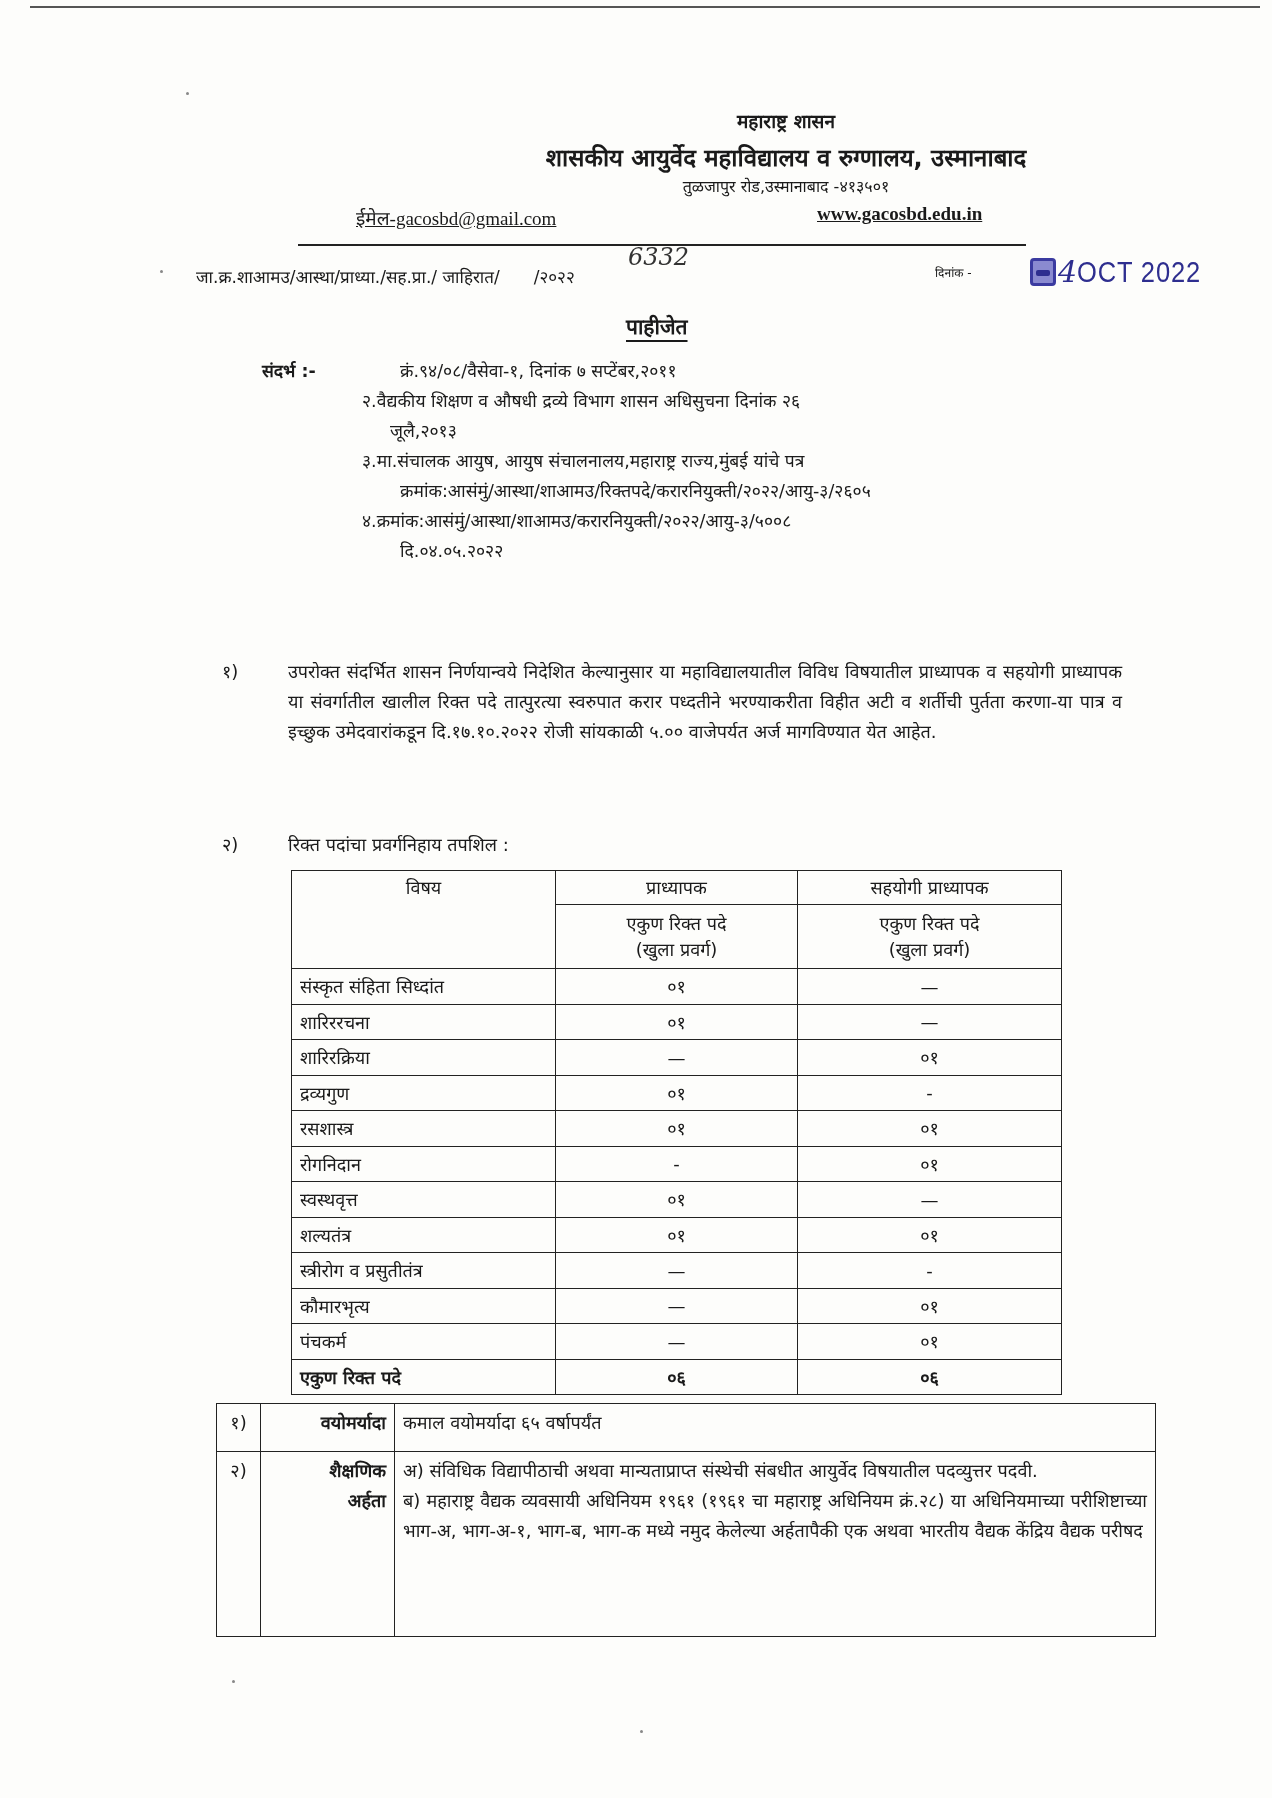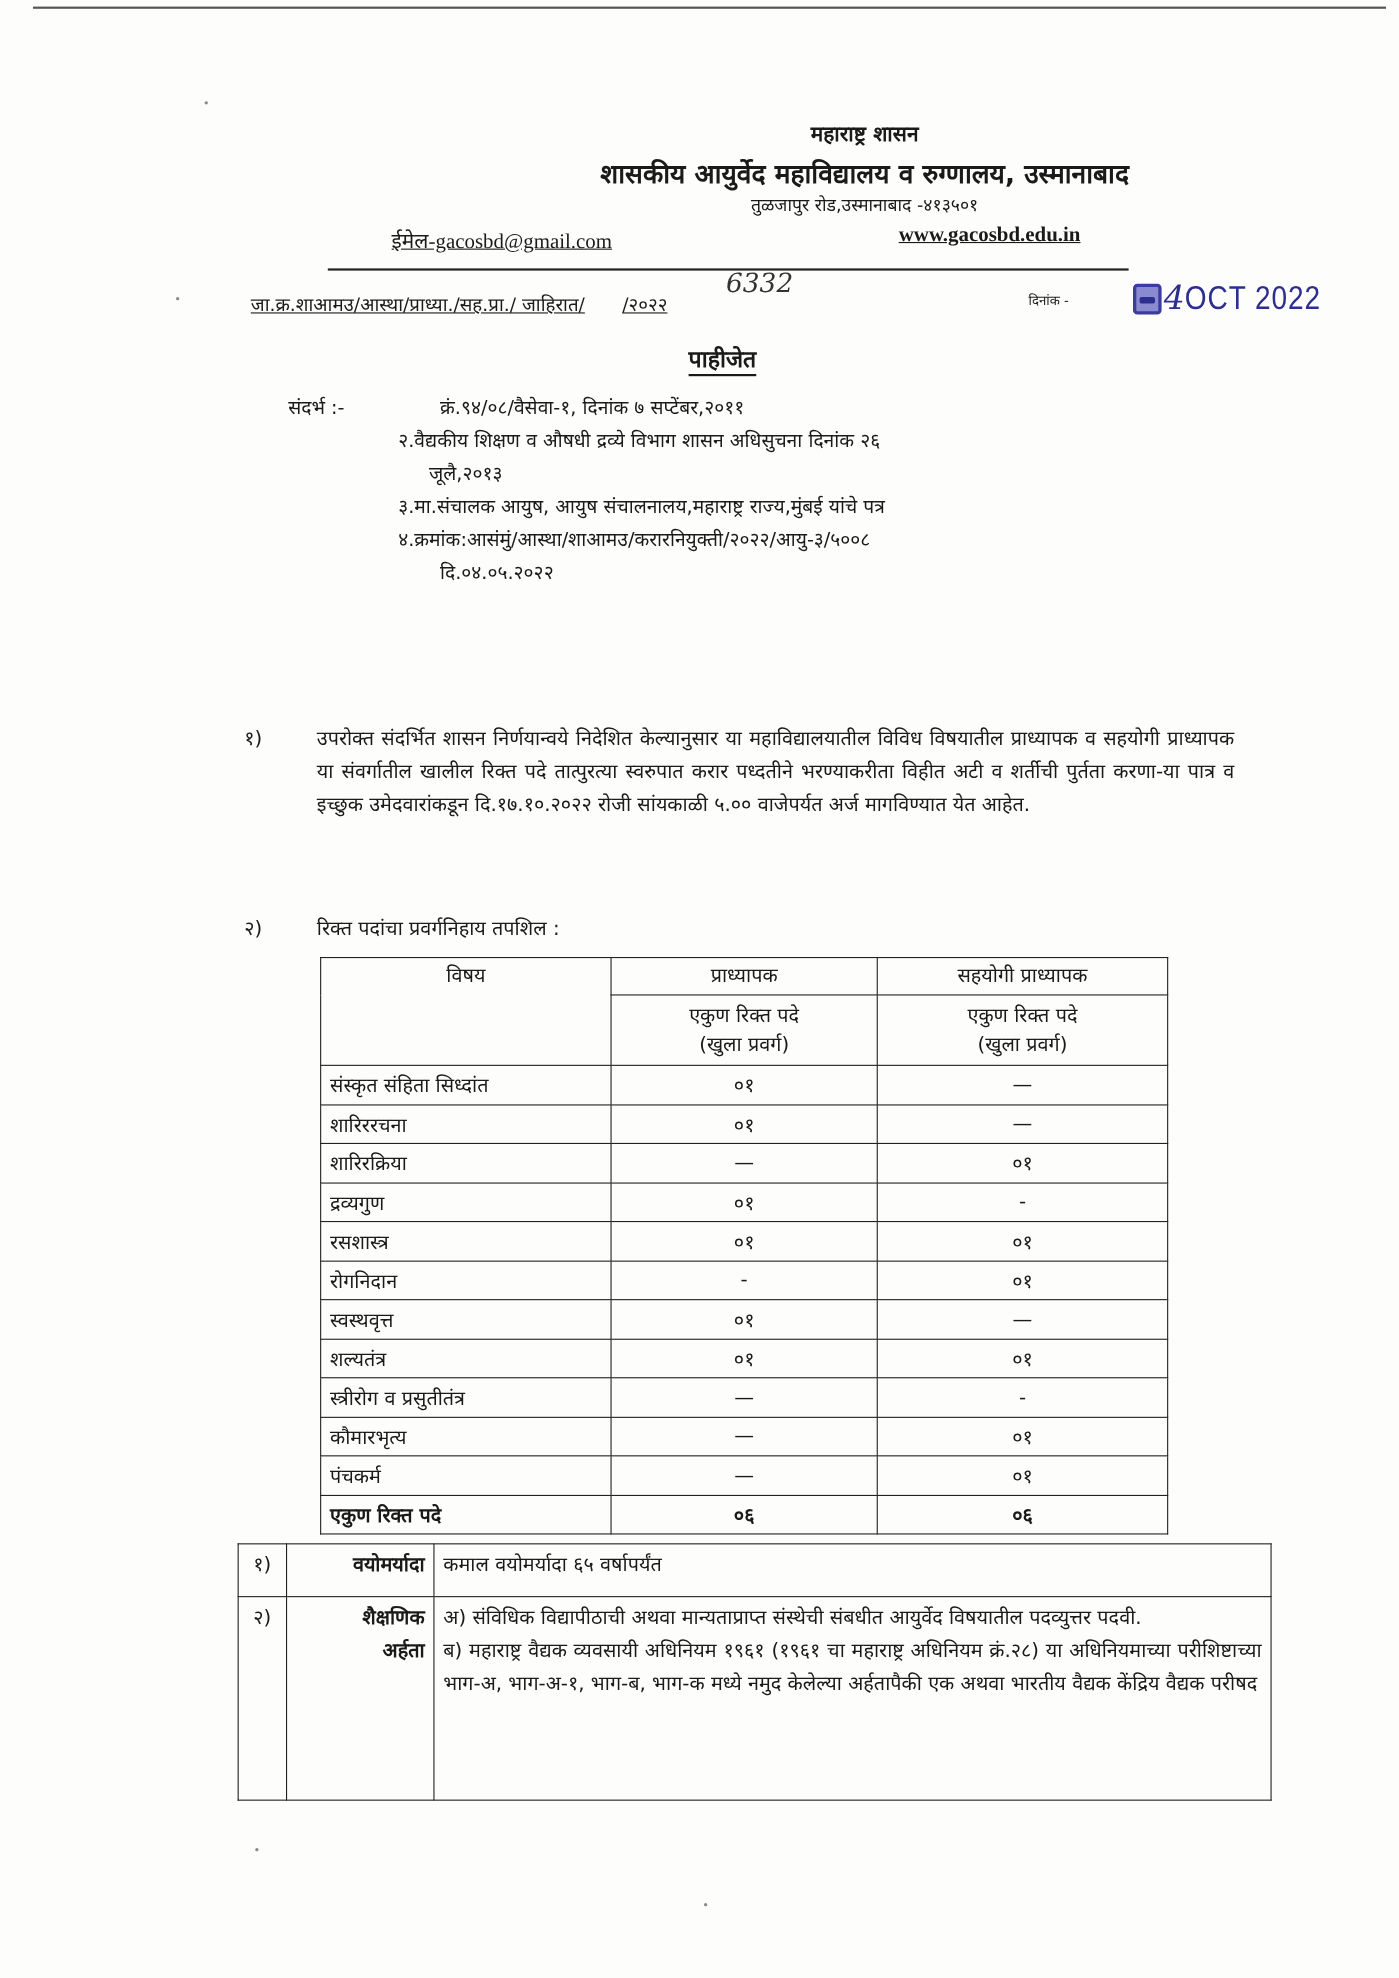--- a/index.html
+++ b/index.html
@@ -9,33 +9,33 @@
     .top-rule { position: absolute; left: 30px; top: 6px; width: 1230px; height: 2px; background: #555; }
 
     .hdr { position: absolute; left: 0; width: 1272px; text-align: center; }
     .h-gov { top: 108px; font-size: 19px; font-weight: bold; left: 150px; }
     .h-college { top: 140px; font-size: 24px; font-weight: bold; left: 150px; }
     .h-addr { top: 175px; font-size: 16px; left: 150px; }
     .email { position: absolute; left: 356px; top: 205px; font-size: 19px; text-decoration: underline; font-family: "Liberation Serif", serif; }
     .web { position: absolute; left: 817px; top: 203px; font-size: 19px; font-weight: bold; text-decoration: underline; font-family: "Liberation Serif", serif; }
     .mid-rule { position: absolute; left: 298px; top: 244px; width: 728px; height: 2px; background: #222; }
 
-    .refno { position: absolute; left: 228px; top: 265px; font-size: 17px; text-decoration: underline; }
+    .refno { position: absolute; left: 196px; top: 265px; font-size: 17px; }
     .refno .hand { position: absolute; left: 432px; top: -22px; font-size: 24px; font-family: "DejaVu Serif", serif; font-style: italic; color: #333; }
     .dinank { position: absolute; left: 935px; top: 264px; font-size: 12px; }
     .stamp { position: absolute; left: 1030px; top: 254px; display: flex; align-items: center; color: #2e2e8f; }
     .stamp .seal { width: 26px; height: 28px; border: 3px solid #3b3ba0; border-radius: 4px; background: #8a8ad0; position: relative; }
     .stamp .seal::after { content: ""; position: absolute; left: 3px; top: 9px; width: 14px; height: 6px; background: #2e2e8f; border-radius: 2px; }
     .stamp .day { font-size: 30px; font-family: "DejaVu Serif", serif; font-style: italic; margin-left: 2px; }
     .stamp .txt { font-size: 30px; font-family: "Liberation Sans Narrow", "Liberation Sans", sans-serif; letter-spacing: 1px; transform: scaleX(0.85); transform-origin: left; }
 
     .title { position: absolute; left: 626px; top: 312px; font-size: 21px; font-weight: bold; text-decoration: underline; text-underline-offset: 6px; }
 
     .refs { position: absolute; left: 262px; top: 356px; font-size: 17.5px; line-height: 30px; }
-    .refs .lbl { position: absolute; left: 0; top: 0; width: 80px; }
+    .refs .lbl { position: absolute; left: 0; top: 0; width: 80px; font-weight: bold; }
     .refs .list { position: absolute; left: 100px; top: 0; width: 780px; }
     .refs .item { text-indent: 0; }
     .refs .cont { padding-left: 38px; }
 
     .para { position: absolute; font-size: 18px; line-height: 30px; }
     .para .num { position: absolute; left: 0; top: 0; }
     .para .body { position: absolute; left: 66px; top: 0; text-align: justify; text-align-last: left; }
     .p1 { left: 222px; top: 657px; width: 900px; }
     .p1 .body { width: 834px; }
     .p2 { left: 222px; top: 830px; width: 900px; }
@@ -83,20 +83,21 @@
 
   <div class="title">पाहीजेत</div>
 
   <div class="refs">
     <div class="lbl">संदर्भ :-</div>
     <div class="list">
       <div class="cont">क्रं.९४/०८/वैसेवा-१, दिनांक ७ सप्टेंबर,२०११</div>
       <div class="item">२.वैद्यकीय शिक्षण व औषधी द्रव्ये विभाग शासन अधिसुचना दिनांक २६</div>
       <div class="cont" style="padding-left:28px">जूलै,२०१३</div>
       <div class="item">३.मा.संचालक आयुष, आयुष संचालनालय,महाराष्ट्र राज्य,मुंबई यांचे पत्र</div>
+      <div class="cont">क्रमांक:आसंमुं/आस्था/शाआमउ/रिक्तपदे/करारनियुक्ती/२०२२/आयु-३/२६०५</div>
       <div class="item">४.क्रमांक:आसंमुं/आस्था/शाआमउ/करारनियुक्ती/२०२२/आयु-३/५००८</div>
       <div class="cont">दि.०४.०५.२०२२</div>
     </div>
   </div>
 
   <div class="para p1">
     <span class="num">१)</span>
     <div class="body">उपरोक्त संदर्भित शासन निर्णयान्वये निदेशित केल्यानुसार या महाविद्यालयातील विविध विषयातील प्राध्यापक व सहयोगी प्राध्यापक या संवर्गातील खालील रिक्त पदे तात्पुरत्या स्वरुपात करार पध्दतीने भरण्याकरीता विहीत अटी व शर्तीची पुर्तता करणा-या पात्र व इच्छुक उमेदवारांकडून दि.१७.१०.२०२२ रोजी सांयकाळी ५.०० वाजेपर्यत अर्ज मागविण्यात येत आहेत.</div>
   </div>
 

